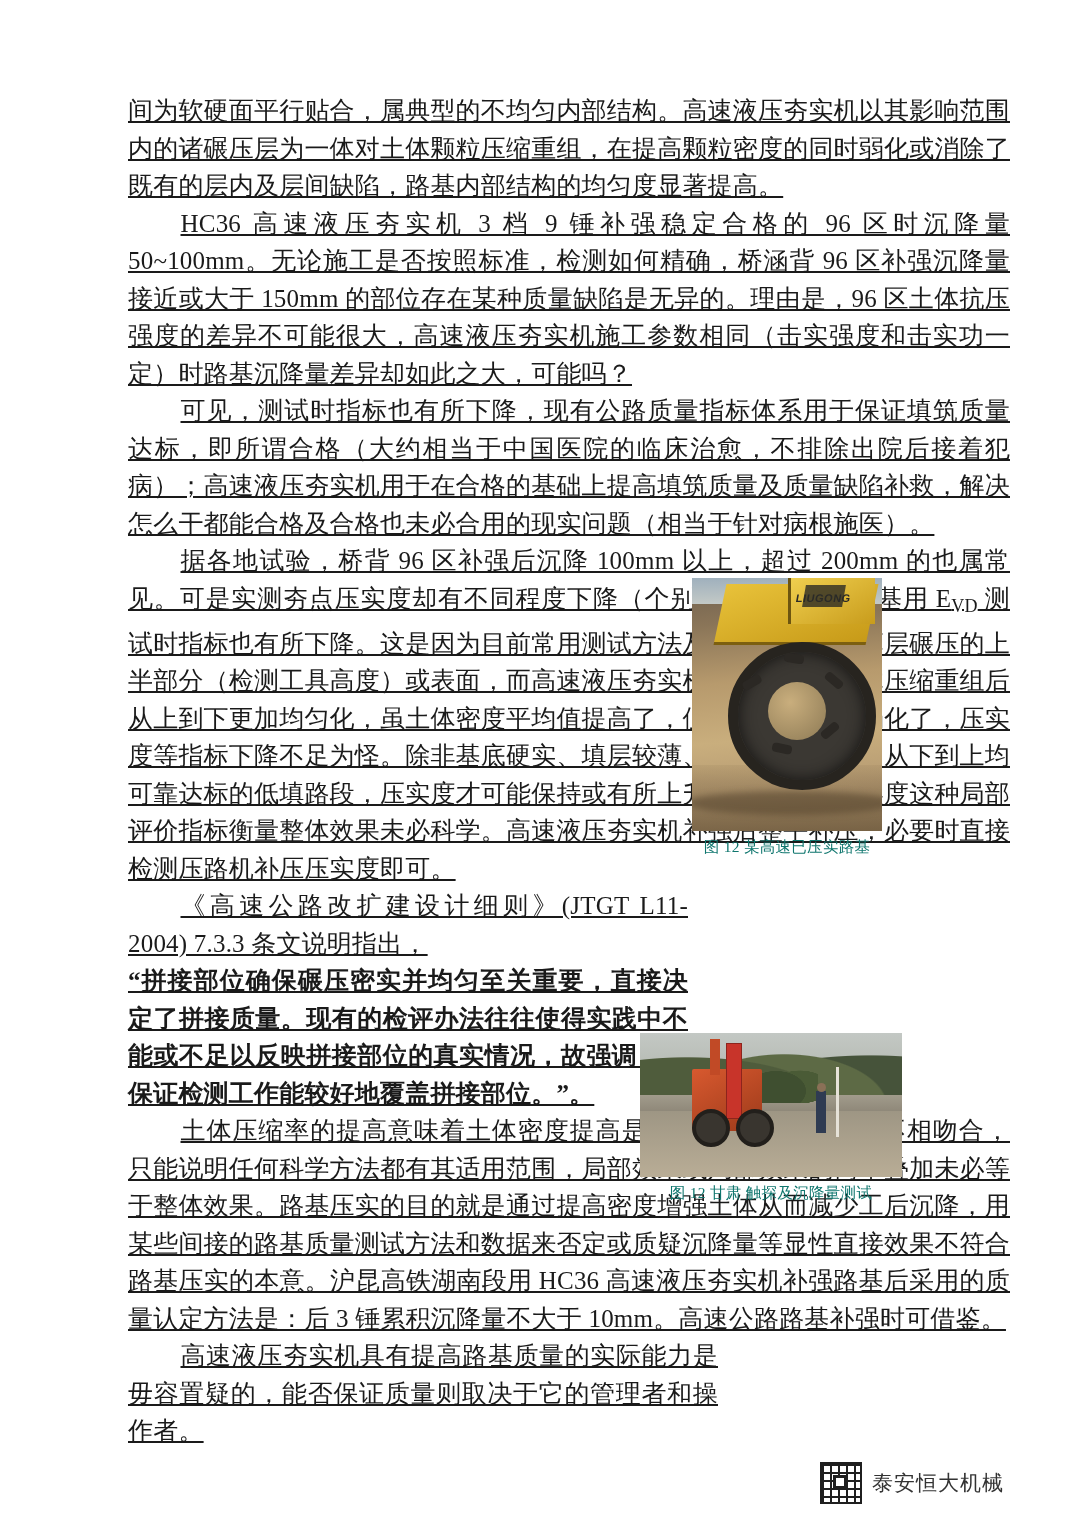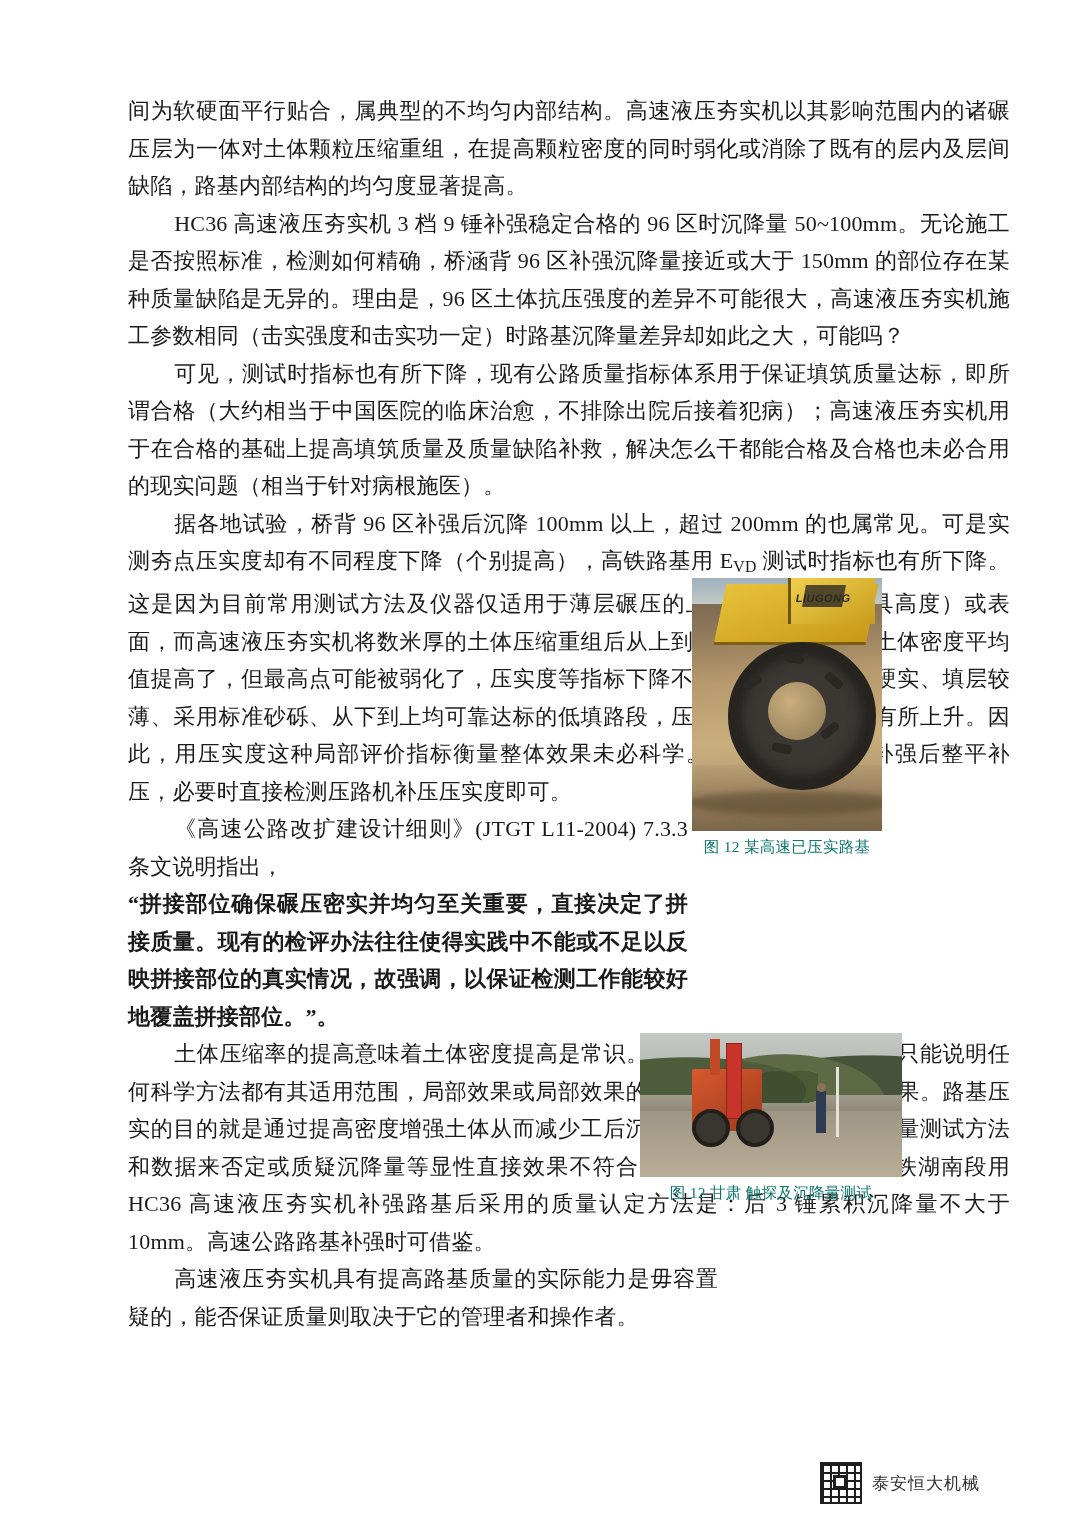--- a/index.html
+++ b/index.html
@@ -22,25 +22,26 @@
     height: 1526px;
   }
   .content {
     position: absolute;
     left: 128px;
     top: 92px;
     width: 882px;
   }
   p {
     margin: 0;
-    font-size: 22px;
+    font-size: 25px;
     line-height: 37.5px;
     text-align: justify;
     text-justify: inter-ideograph;
     letter-spacing: 0.2px;
+    text-decoration: underline;
   }
   p.indent {
     text-indent: 2.1em;
   }
   .bold {
     font-weight: bold;
   }
   
   .figure {
     position: absolute;
@@ -237,21 +238,21 @@
     position: relative;
   }
   .footer-account .qr:after {
     content: "";
     position: absolute; left: 11px; top: 11px;
     width: 14px; height: 14px;
     background: #ffffff;
     box-shadow: inset 0 0 0 3px #1f1f1f;
   }
   .footer-account .acct-name {
-    font-size: 17px;
+    font-size: 21px;
     color: #333;
     font-family: "Liberation Serif", serif;
     letter-spacing: 1px;
   }
   .sub {
     font-size: 0.72em;
     vertical-align: -0.25em;
   }
 </style>
 </head>

